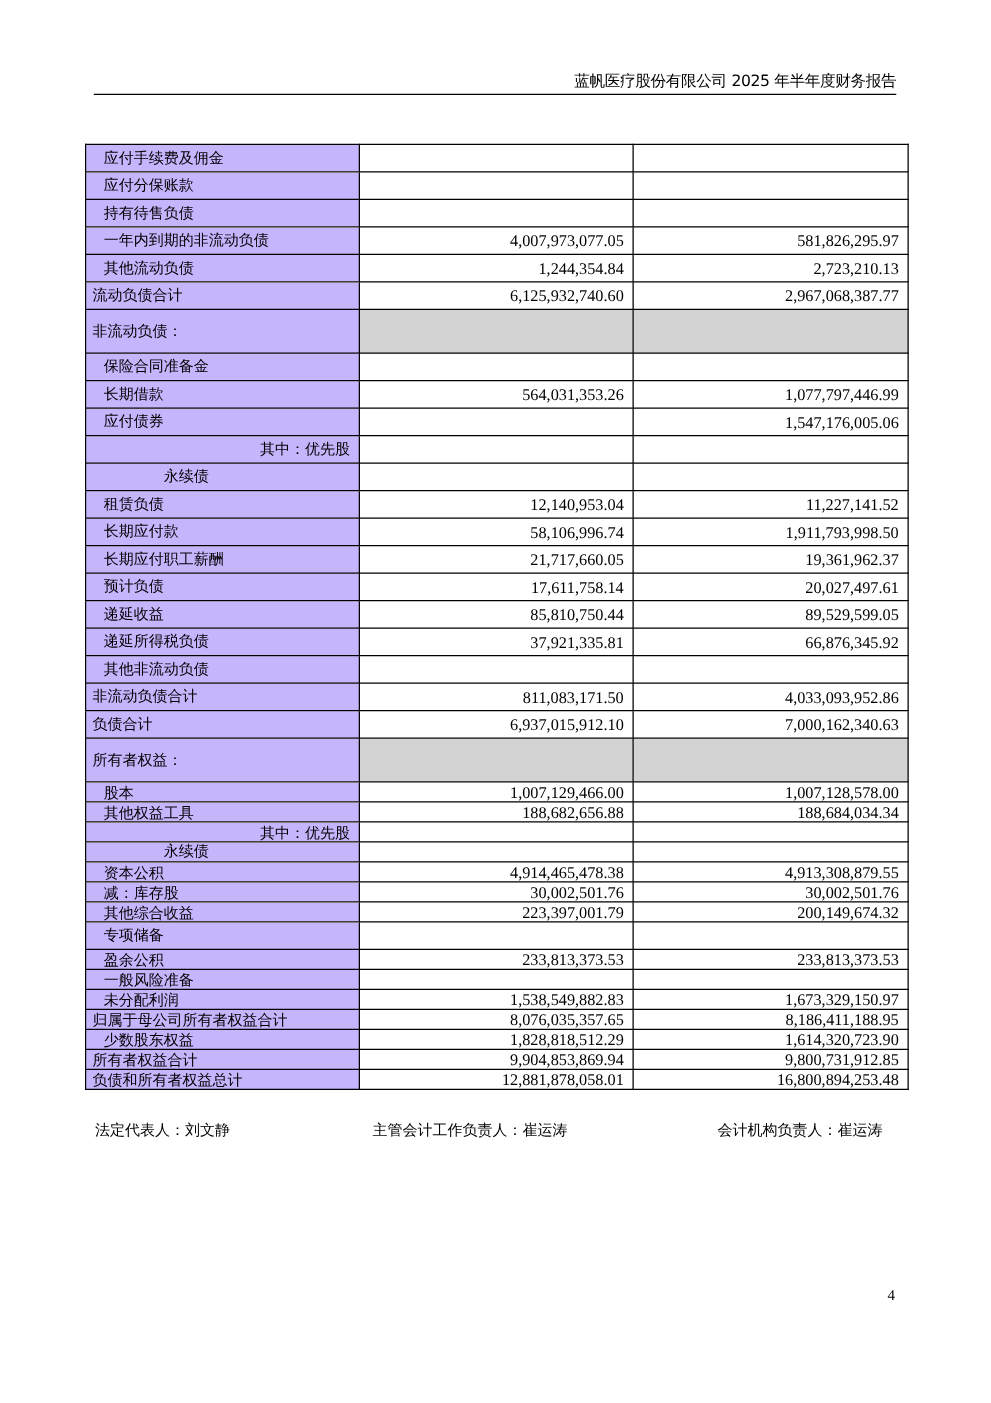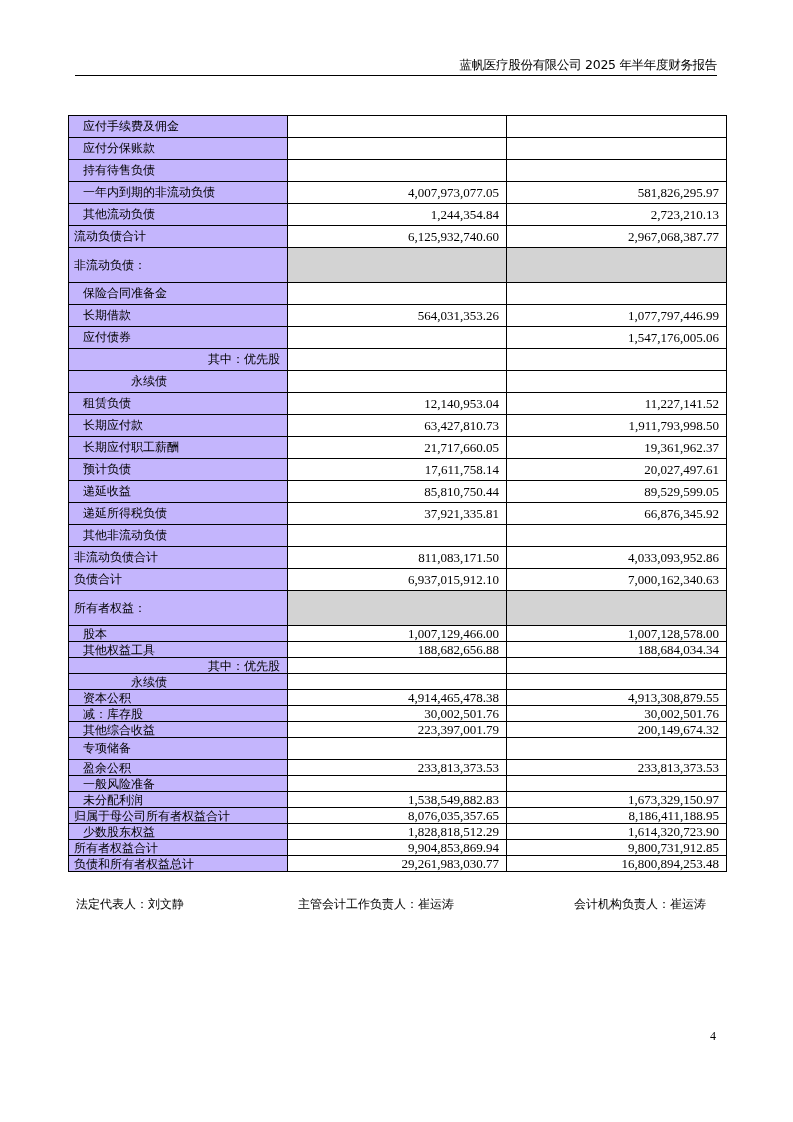--- a/index.html
+++ b/index.html
@@ -6,21 +6,21 @@
   body { width: 793px; height: 1122px; position: relative; font-family: "DejaVu Sans", sans-serif; color: #000; }
   .header-title { position: absolute; top: 57px; right: 76px; font-size: 12.5px; letter-spacing: -0.3px; }
   .header-rule { position: absolute; top: 75px; left: 75px; width: 642px; height: 0; border-top: 1.3px solid #000; }
   table.bs { position: absolute; top: 115px; left: 68px; width: 658px; border-collapse: collapse; table-layout: fixed; }
   table.bs td { border: 1px solid #000; padding: 0 7px; font-size: 12px; vertical-align: middle; overflow: hidden; white-space: nowrap; }
   table.bs td.label { background: #c4b5fd; width: 205px; padding-left: 5px; }
   table.bs td.num { text-align: right; font-family: "Liberation Serif", serif; font-size: 13px; }
   table.bs td.gray { background: #d3d3d3; }
   .ind1 { padding-left: 14px !important; }
   .ind2 { padding-left: 26px !important; text-align: right; }
-  .ind3 { padding-left: 62px !important; }
+  .ind3 { padding-left: 62px !important; font-family: Liberation Mono, monospace; }
   tr.r22 td { height: 21px; }
   tr.r44 td { height: 34px; }
   tr.r16 td { height: 15px; line-height: 14px; }
   .footer { position: absolute; top: 896px; font-size: 12px; }
   .page-num { position: absolute; top: 1029px; left: 710px; font-family: "Liberation Serif", serif; font-size: 12px; }
 </style>
 </head>
 <body>
 
 <div class="header-title">蓝帆医疗股份有限公司 2025 年半年度财务报告</div>
@@ -93,21 +93,21 @@
         <td class="num"></td>
         <td class="num"></td>
       </tr>
       <tr class="r22">
         <td class="label ind1">租赁负债</td>
         <td class="num">12,140,953.04</td>
         <td class="num">11,227,141.52</td>
       </tr>
       <tr class="r22">
         <td class="label ind1">长期应付款</td>
-        <td class="num">63,427,810.73</td>
+        <td class="num">58,106,996.74</td>
         <td class="num">1,911,793,998.50</td>
       </tr>
       <tr class="r22">
         <td class="label ind1">长期应付职工薪酬</td>
         <td class="num">21,717,660.05</td>
         <td class="num">19,361,962.37</td>
       </tr>
       <tr class="r22">
         <td class="label ind1">预计负债</td>
         <td class="num">17,611,758.14</td>
@@ -208,21 +208,21 @@
         <td class="num">1,828,818,512.29</td>
         <td class="num">1,614,320,723.90</td>
       </tr>
       <tr class="r16">
         <td class="label ">所有者权益合计</td>
         <td class="num">9,904,853,869.94</td>
         <td class="num">9,800,731,912.85</td>
       </tr>
       <tr class="r16">
         <td class="label ">负债和所有者权益总计</td>
-        <td class="num">29,261,983,030.77</td>
+        <td class="num">12,881,878,058.01</td>
         <td class="num">16,800,894,253.48</td>
       </tr>
     </tbody>
 </table>
 
 <div class="footer" style="left:76px;">法定代表人：刘文静</div>
 <div class="footer" style="left:298px;">主管会计工作负责人：崔运涛</div>
 <div class="footer" style="left:574px;">会计机构负责人：崔运涛</div>
 
 <div class="page-num">4</div>

